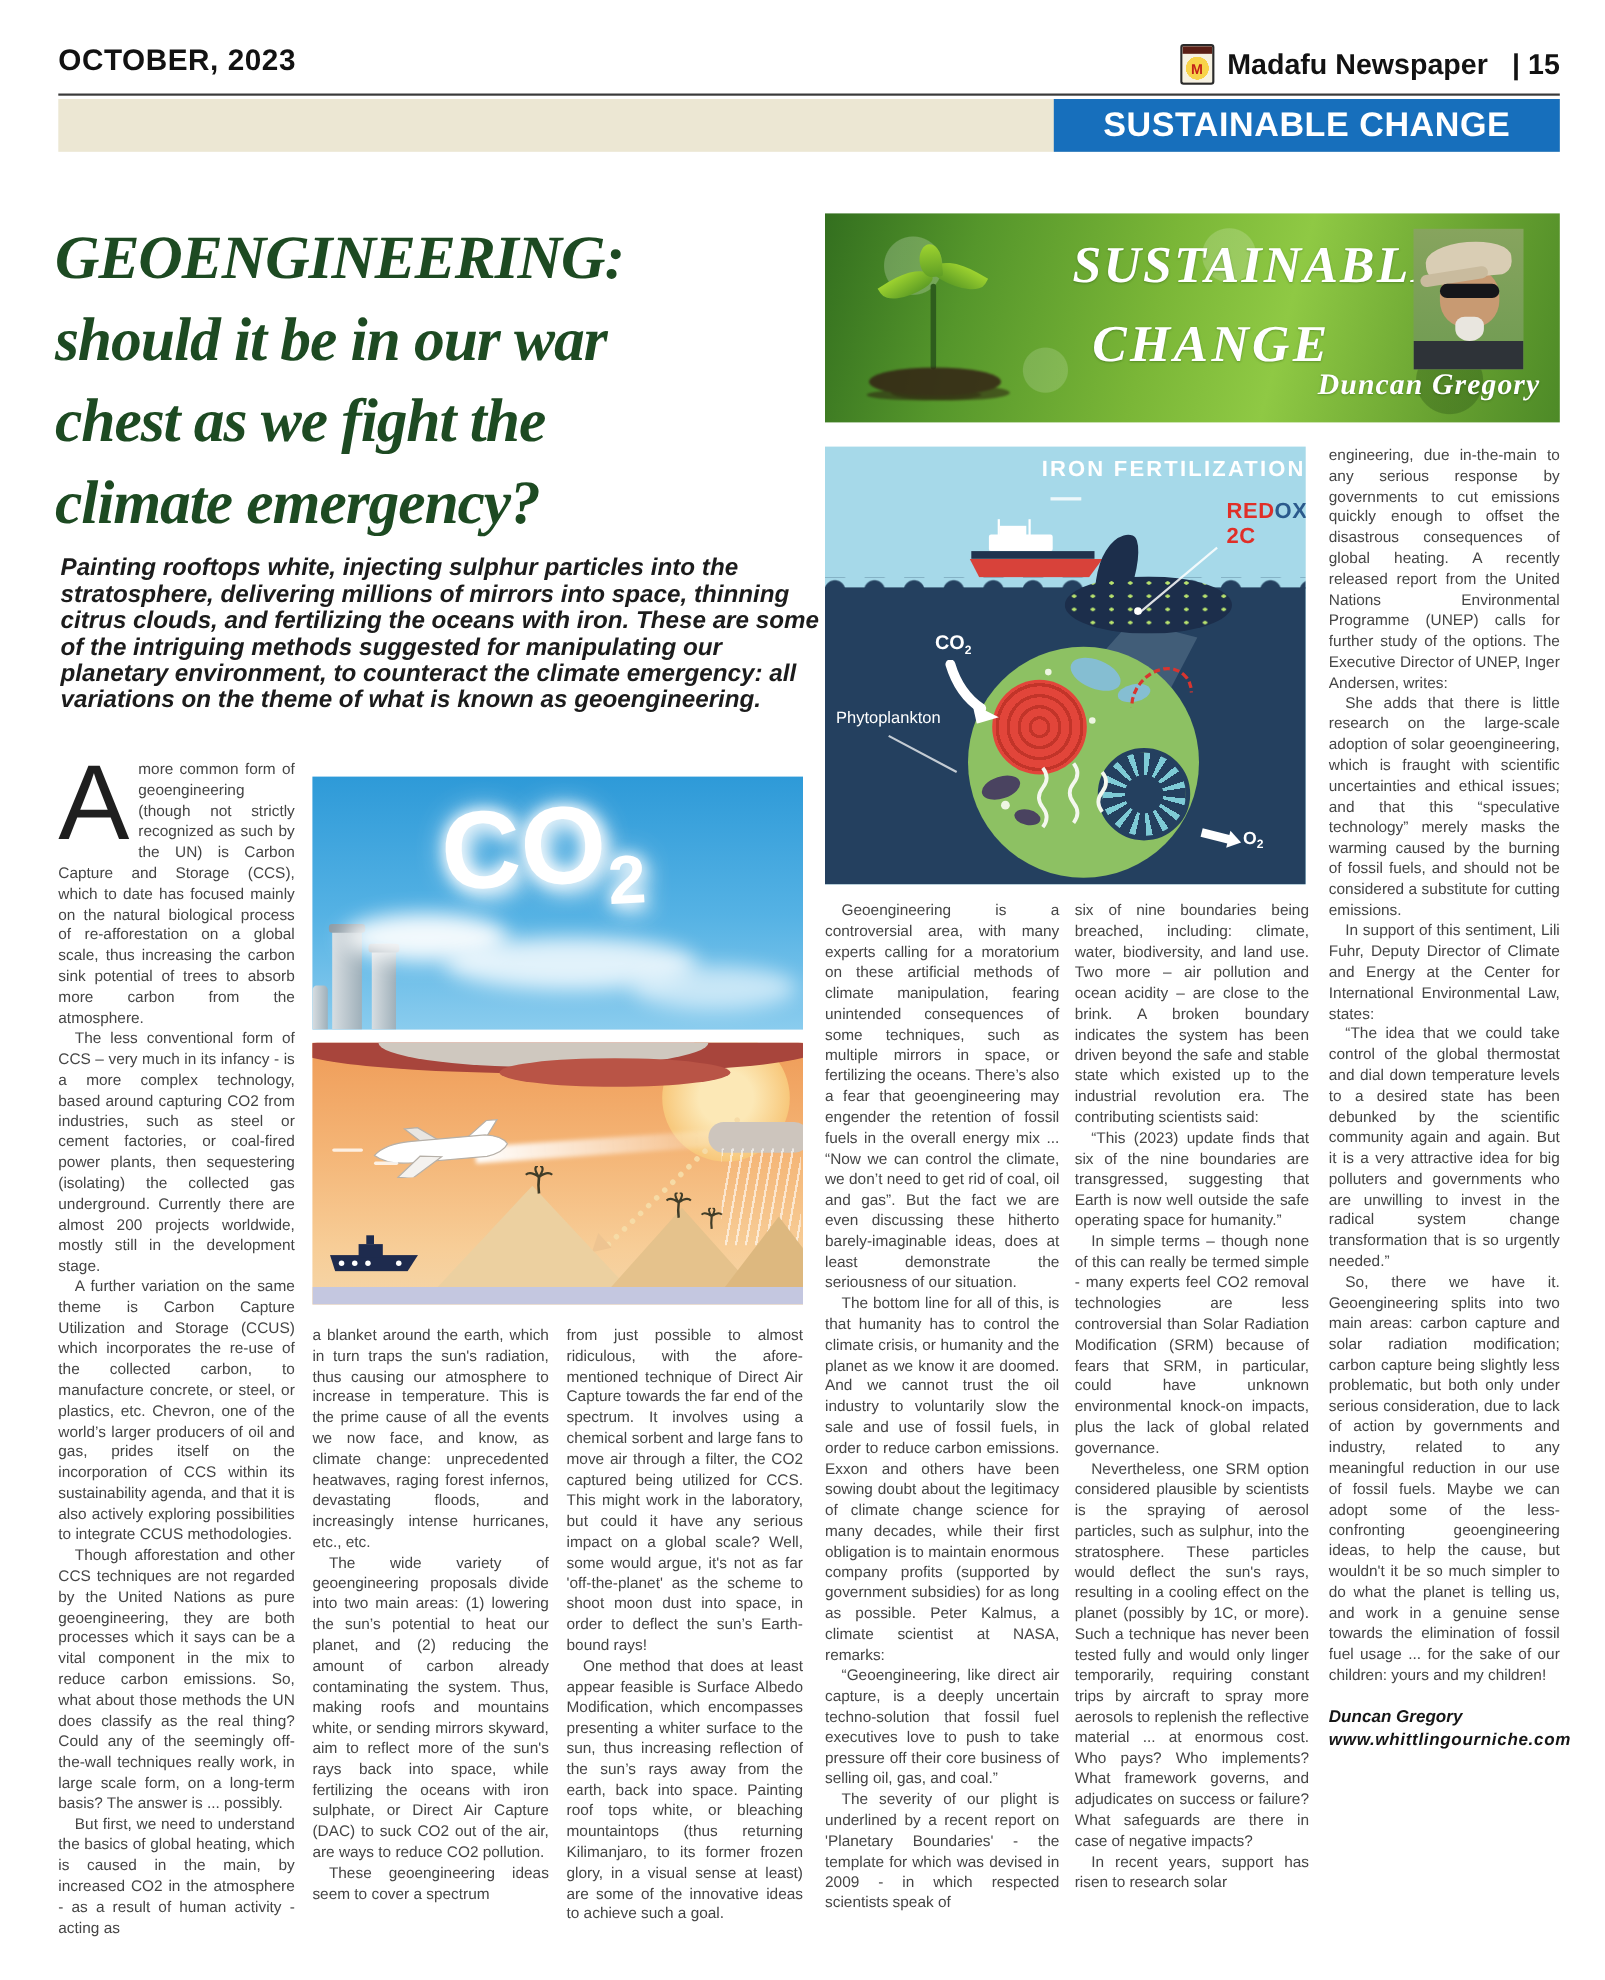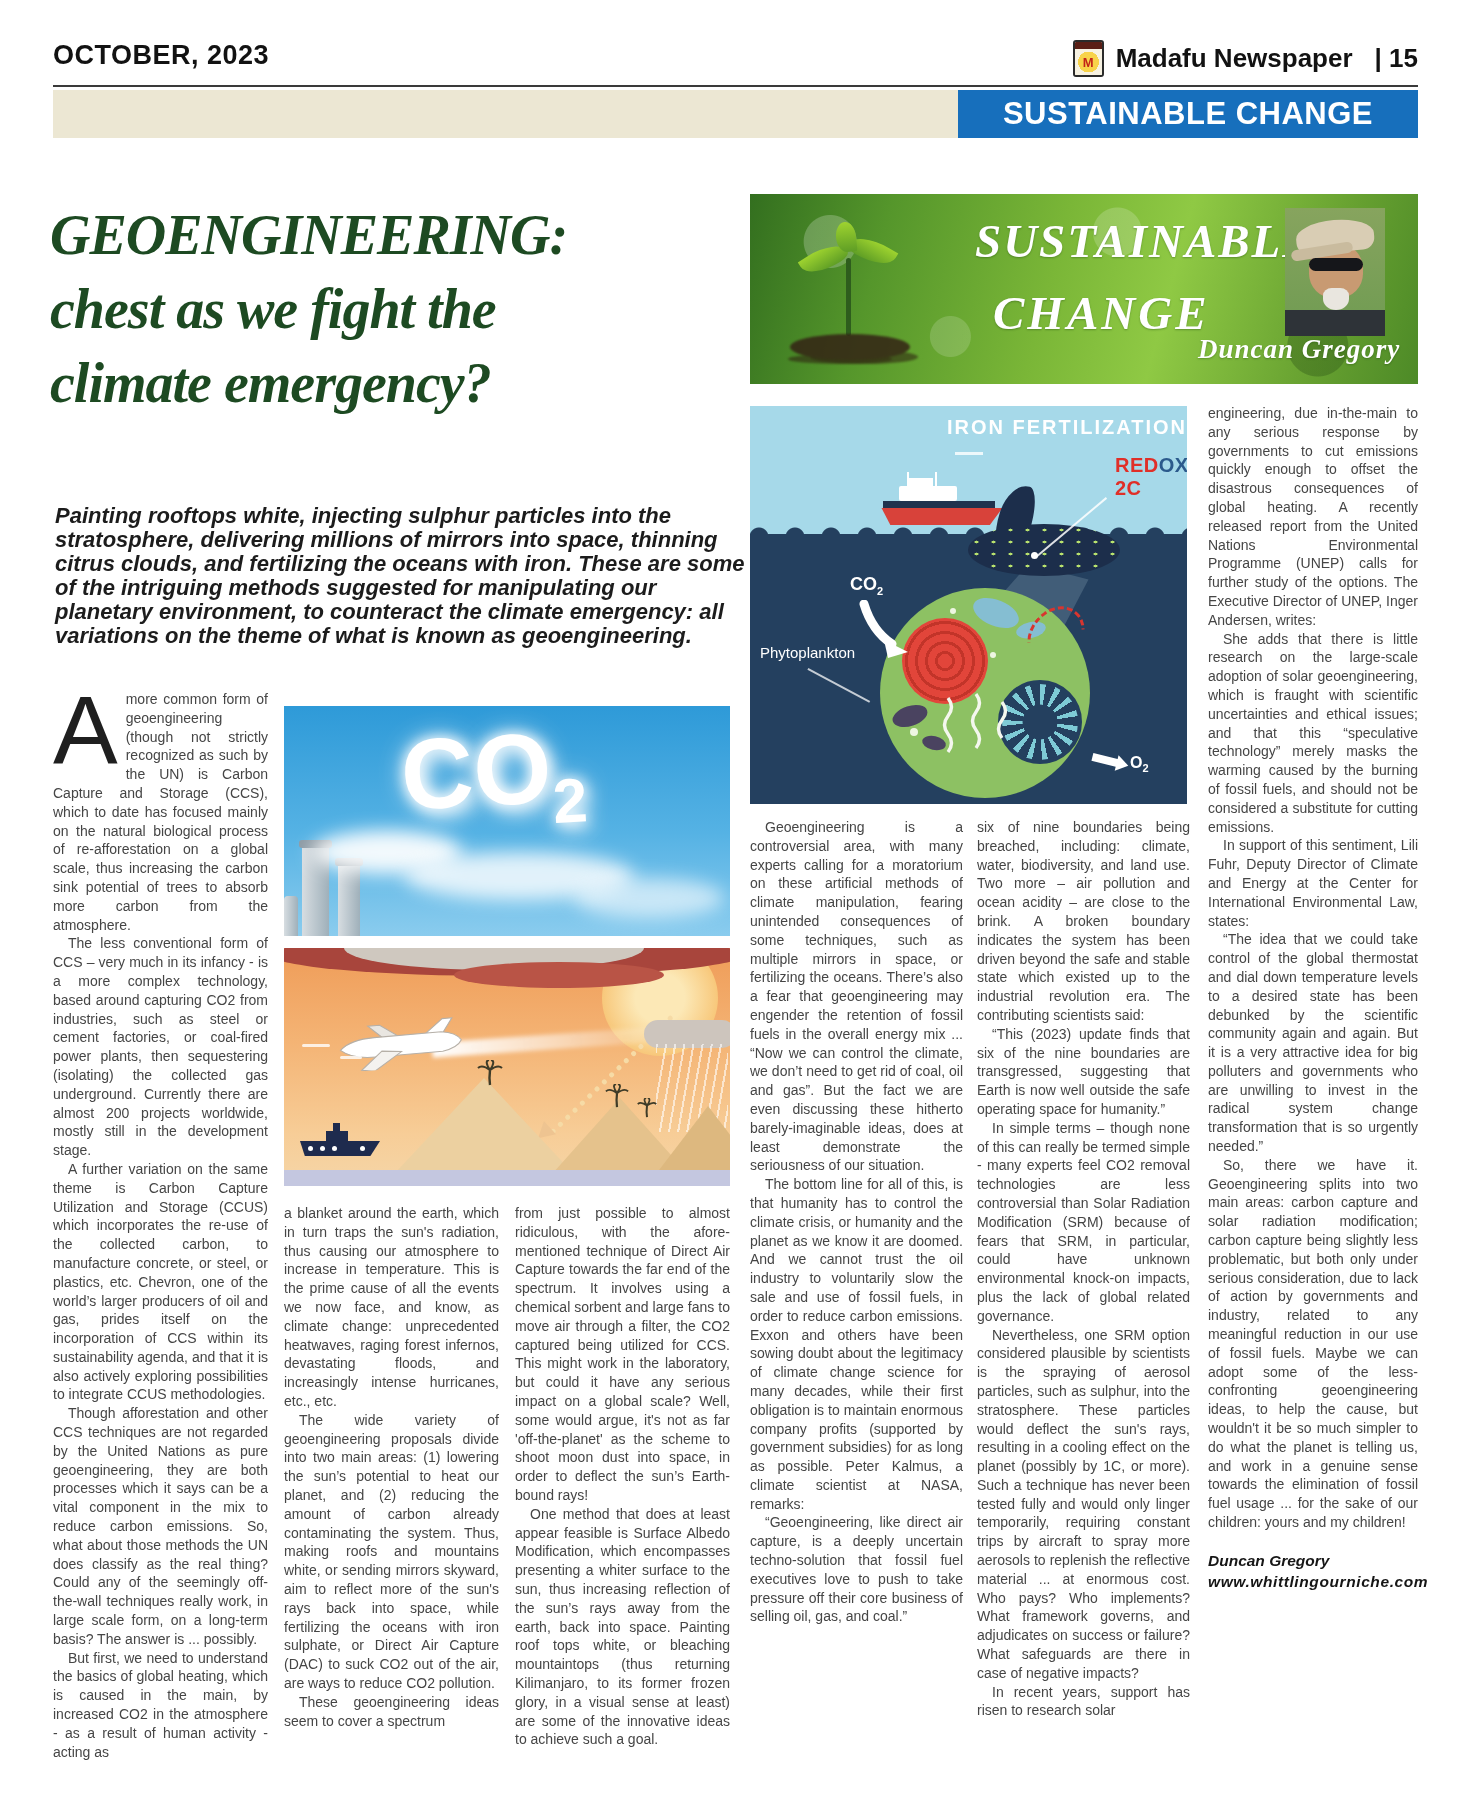--- a/index.html
+++ b/index.html
@@ -196,20 +196,21 @@
         <div class="brim"></div>
       <div class="shades"></div>
         <div class="goatee"></div>
         <div class="shirt"></div>
     </div>
     <div class="script author">Duncan Gregory</div>
   </div>
 
   <div class="headline">
     <div>GEOENGINEERING:</div>
+    <div>should it be in our war</div>
     <div>chest as we fight the</div>
     <div>climate emergency?</div>
   </div>
   <div class="standfirst">Painting rooftops white, injecting sulphur particles into the stratosphere, delivering millions of mirrors into space, thinning citrus clouds, and fertilizing the oceans with iron. These are some of the intriguing methods suggested for manipulating our planetary environment, to counteract the climate emergency: all variations on the theme of what is known as geoengineering.</div>
 
   <div class="card photo-co2">
     <div class="cloudtext"><span>CO</span><sub>2</sub></div>
     <div class="chimney" style="left:18px;bottom:0;width:27px;height:96px;">
         <div class="cap2"></div>
       </div>
@@ -334,20 +335,21 @@
 
   <div class="col" style="left:515px;top:1204px;width:215px;">
     <p class="cont">from just possible to almost ridiculous, with the afore-mentioned technique of Direct Air Capture towards the far end of the spectrum. It involves using a chemical sorbent and large fans to move air through a filter, the CO2 captured being utilized for CCS. This might work in the laboratory, but could it have any serious impact on a global scale? Well, some would argue, it's not as far 'off-the-planet' as the scheme to shoot moon dust into space, in order to deflect the sun’s Earth-bound rays!</p>
     <p>One method that does at least appear feasible is Surface Albedo Modification, which encompasses presenting a whiter surface to the sun, thus increasing reflection of the sun’s rays away from the earth, back into space. Painting roof tops white, or bleaching mountaintops (thus returning Kilimanjaro, to its former frozen glory, in a visual sense at least) are some of the innovative ideas to achieve such a goal.</p>
   </div>
 
   <div class="col" style="left:750px;top:818px;width:213px;">
     <p>Geoengineering is a controversial area, with many experts calling for a moratorium on these artificial methods of climate manipulation, fearing unintended consequences of some techniques, such as multiple mirrors in space, or fertilizing the oceans. There’s also a fear that geoengineering may engender the retention of fossil fuels in the overall energy mix ... “Now we can control the climate, we don’t need to get rid of coal, oil and gas”. But the fact we are even discussing these hitherto barely-imaginable ideas, does at least demonstrate the seriousness of our situation.</p>
     <p>The bottom line for all of this, is that humanity has to control the climate crisis, or humanity and the planet as we know it are doomed. And we cannot trust the oil industry to voluntarily slow the sale and use of fossil fuels, in order to reduce carbon emissions. Exxon and others have been sowing doubt about the legitimacy of climate change science for many decades, while their first obligation is to maintain enormous company profits (supported by government subsidies) for as long as possible. Peter Kalmus, a climate scientist at NASA, remarks:</p>
     <p>“Geoengineering, like direct air capture, is a deeply uncertain techno-solution that fossil fuel executives love to push to take pressure off their core business of selling oil, gas, and coal.”</p>
+    <p>The severity of our plight is underlined by a recent report on 'Planetary Boundaries' - the template for which was devised in 2009 - in which respected scientists speak of</p>
   </div>
 
   <div class="col" style="left:977px;top:818px;width:213px;">
     <p class="cont">six of nine boundaries being breached, including: climate, water, biodiversity, and land use. Two more – air pollution and ocean acidity – are close to the brink. A broken boundary indicates the system has been driven beyond the safe and stable state which existed up to the industrial revolution era. The contributing scientists said:</p>
     <p>“This (2023) update finds that six of the nine boundaries are transgressed, suggesting that Earth is now well outside the safe operating space for humanity.”</p>
     <p>In simple terms – though none of this can really be termed simple - many experts feel CO2 removal technologies are less controversial than Solar Radiation Modification (SRM) because of fears that SRM, in particular, could have unknown environmental knock-on impacts, plus the lack of global related governance.</p>
     <p>Nevertheless, one SRM option considered plausible by scientists is the spraying of aerosol particles, such as sulphur, into the stratosphere. These particles would deflect the sun's rays, resulting in a cooling effect on the planet (possibly by 1C, or more). Such a technique has never been tested fully and would only linger temporarily, requiring constant trips by aircraft to spray more aerosols to replenish the reflective material ... at enormous cost. Who pays? Who implements? What framework governs, and adjudicates on success or failure? What safeguards are there in case of negative impacts?</p>
     <p>In recent years, support has risen to research solar</p>
   </div>
 

